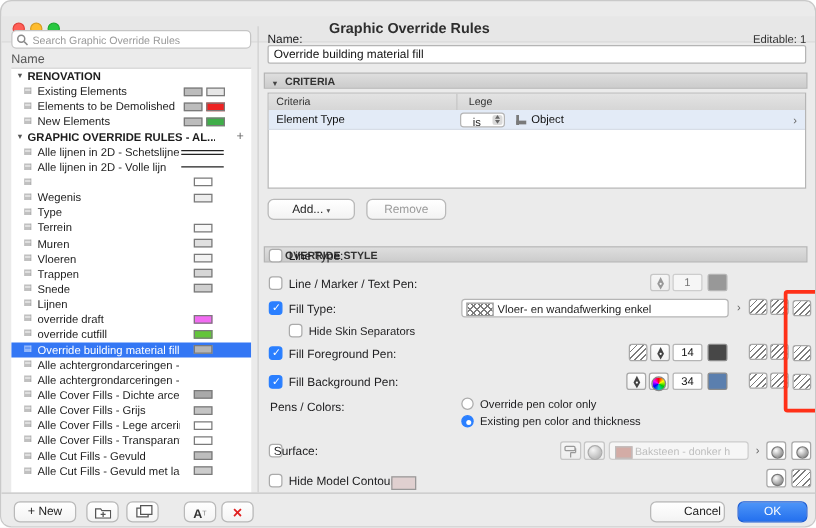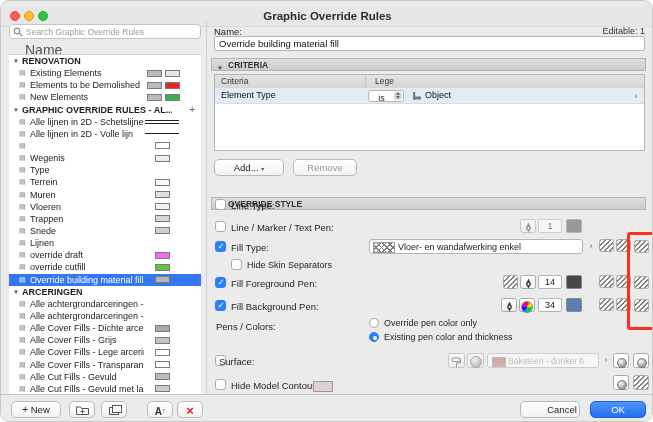--- a/index.html
+++ b/index.html
@@ -1,32 +1,32 @@
 <!DOCTYPE html>
 <html><head>
 <meta charset="utf-8">
 <style>
   html,body{margin:0;padding:0;background:#fff;width:653px;height:422px;overflow:hidden;
     font-family:"Liberation Sans","DejaVu Sans",sans-serif;-webkit-font-smoothing:antialiased;}
   .dialog{position:absolute;left:0;top:0;width:653px;height:422px;background:#ebebeb;
     border-radius:9px;border:1px solid #c9c9c9;box-sizing:border-box;overflow:hidden;}
   
-  .titlebar{position:absolute;left:0;top:5px;width:653px;height:20px;border-bottom:1px solid #dcdcdc;background:#e7e7e7;}
+  .titlebar{position:absolute;left:0;top:12px;width:653px;height:20px;border-bottom:1px solid #dcdcdc;background:#e7e7e7;}
   .tl{position:absolute;top:5px;width:10px;height:10px;border-radius:50%;box-sizing:border-box;}
   .tl.red{left:9px;background:#ff5f57;border:0.5px solid #e0443e;}
   .tl.yel{left:23px;background:#febc2e;border:0.5px solid #d89e24;}
   .tl.grn{left:37px;background:#28c840;border:0.5px solid #1eab31;}
   .title{position:absolute;left:0;right:0;top:4px;text-align:center;font-size:11.5px;font-weight:bold;color:#2e2e2e;}
   
   .search{position:absolute;left:8px;top:23px;width:192px;height:15px;box-sizing:border-box;
     background:#fff;border:1px solid #c5c5c5;border-radius:4px;font-size:8.5px;color:#333;
     padding:0 3px 0 16px;outline:none;}
   .search::placeholder{color:#9a9a9a;}
   .mag{position:absolute;left:12px;top:26px;width:10px;height:10px;}
-  .colhdr{position:absolute;left:24px;top:41px;width:192px;height:11px;font-size:14px;color:#555;}
+  .colhdr{position:absolute;left:8px;top:41px;width:192px;height:11px;font-size:10px;color:#555;}
   .colicons{position:absolute;right:6px;top:40px;font-size:8px;color:#666;letter-spacing:6px;}
   .list{position:absolute;left:8px;top:53px;width:192px;height:340px;background:#fff;
     border-top:1px solid #cfcfcf;border-bottom:1px solid #cfcfcf;overflow:hidden;}
   .lrow{position:relative;height:12.143px;line-height:12.1px;font-size:9px;color:#1c1c1c;
     white-space:nowrap;box-sizing:border-box;}
   .lrow.group{font-weight:bold;}
   .lrow.sel{background:#3477f4;color:#fff;}
   .tri{position:absolute;left:4px;top:0;font-size:6px;color:#555;}
   .ric{position:absolute;left:10px;top:0;font-size:7px;color:#8a8a8a;}
   .sel .ric{color:#dfe9ff;}
@@ -210,24 +210,20 @@
       <div class="lrow">
         <span class="ric">▤</span>
         <span class="ilabel">override cutfill</span>
         <span class="sw sws" style="background: rgb(99, 197, 58);"></span>
       </div>
       <div class="lrow sel">
         <span class="ric">▤</span>
         <span class="ilabel">Override building material fill</span>
         <span class="sw sws" style="background: rgb(181, 181, 181);"></span>
       </div>
-      <div class="lrow group">
-        <span class="tri">▼</span>
-        <span class="glabel">ARCERINGEN</span>
-      </div>
       <div class="lrow">
         <span class="ric">▤</span>
         <span class="ilabel">Alle achtergrondarceringen - Trans...</span>
       </div>
       <div class="lrow">
         <span class="ric">▤</span>
         <span class="ilabel">Alle achtergrondarceringen - Wind...</span>
       </div>
       <div class="lrow">
         <span class="ric">▤</span>

